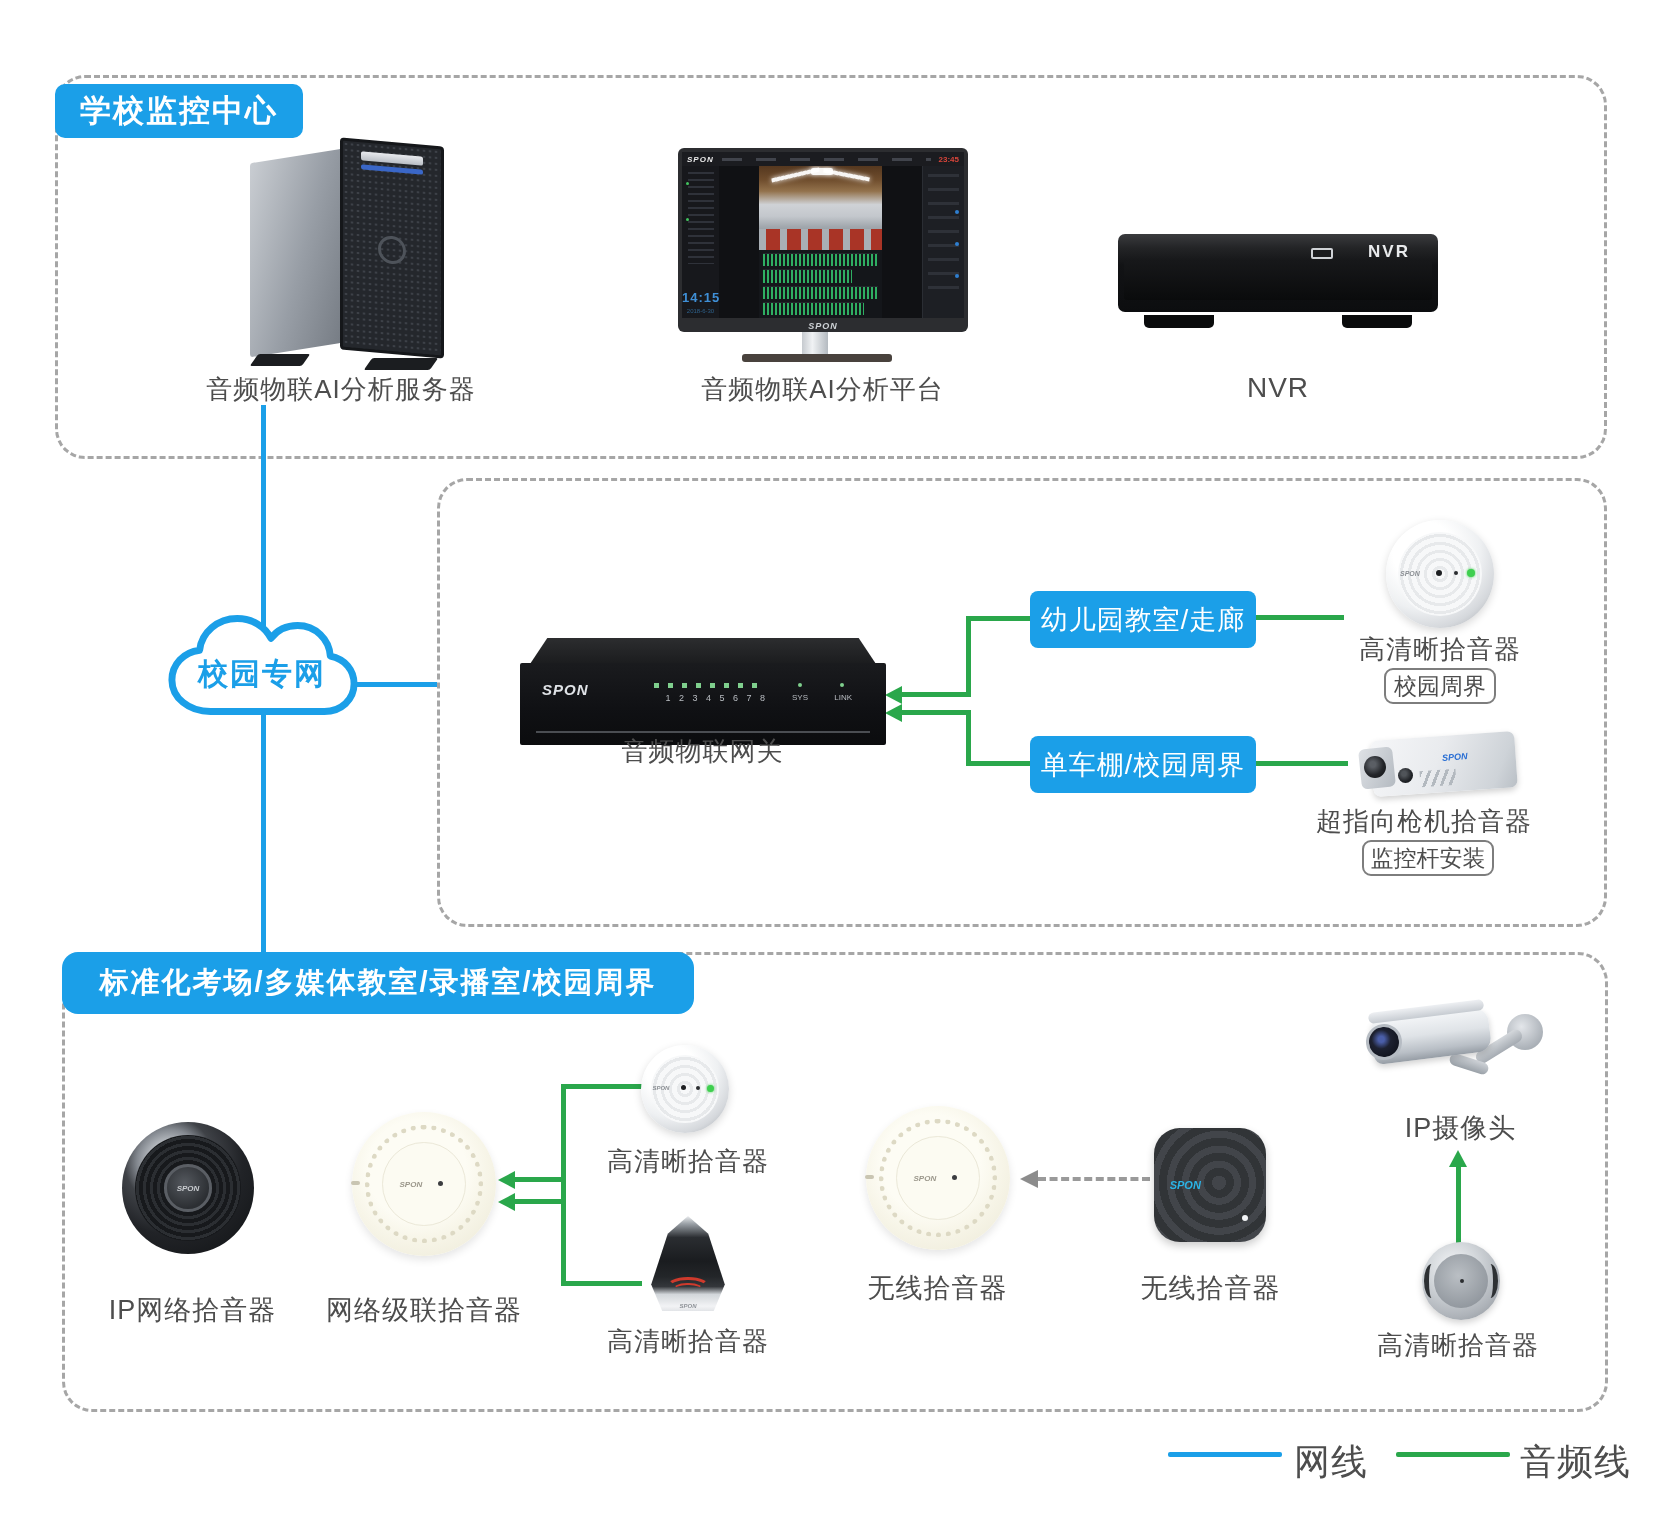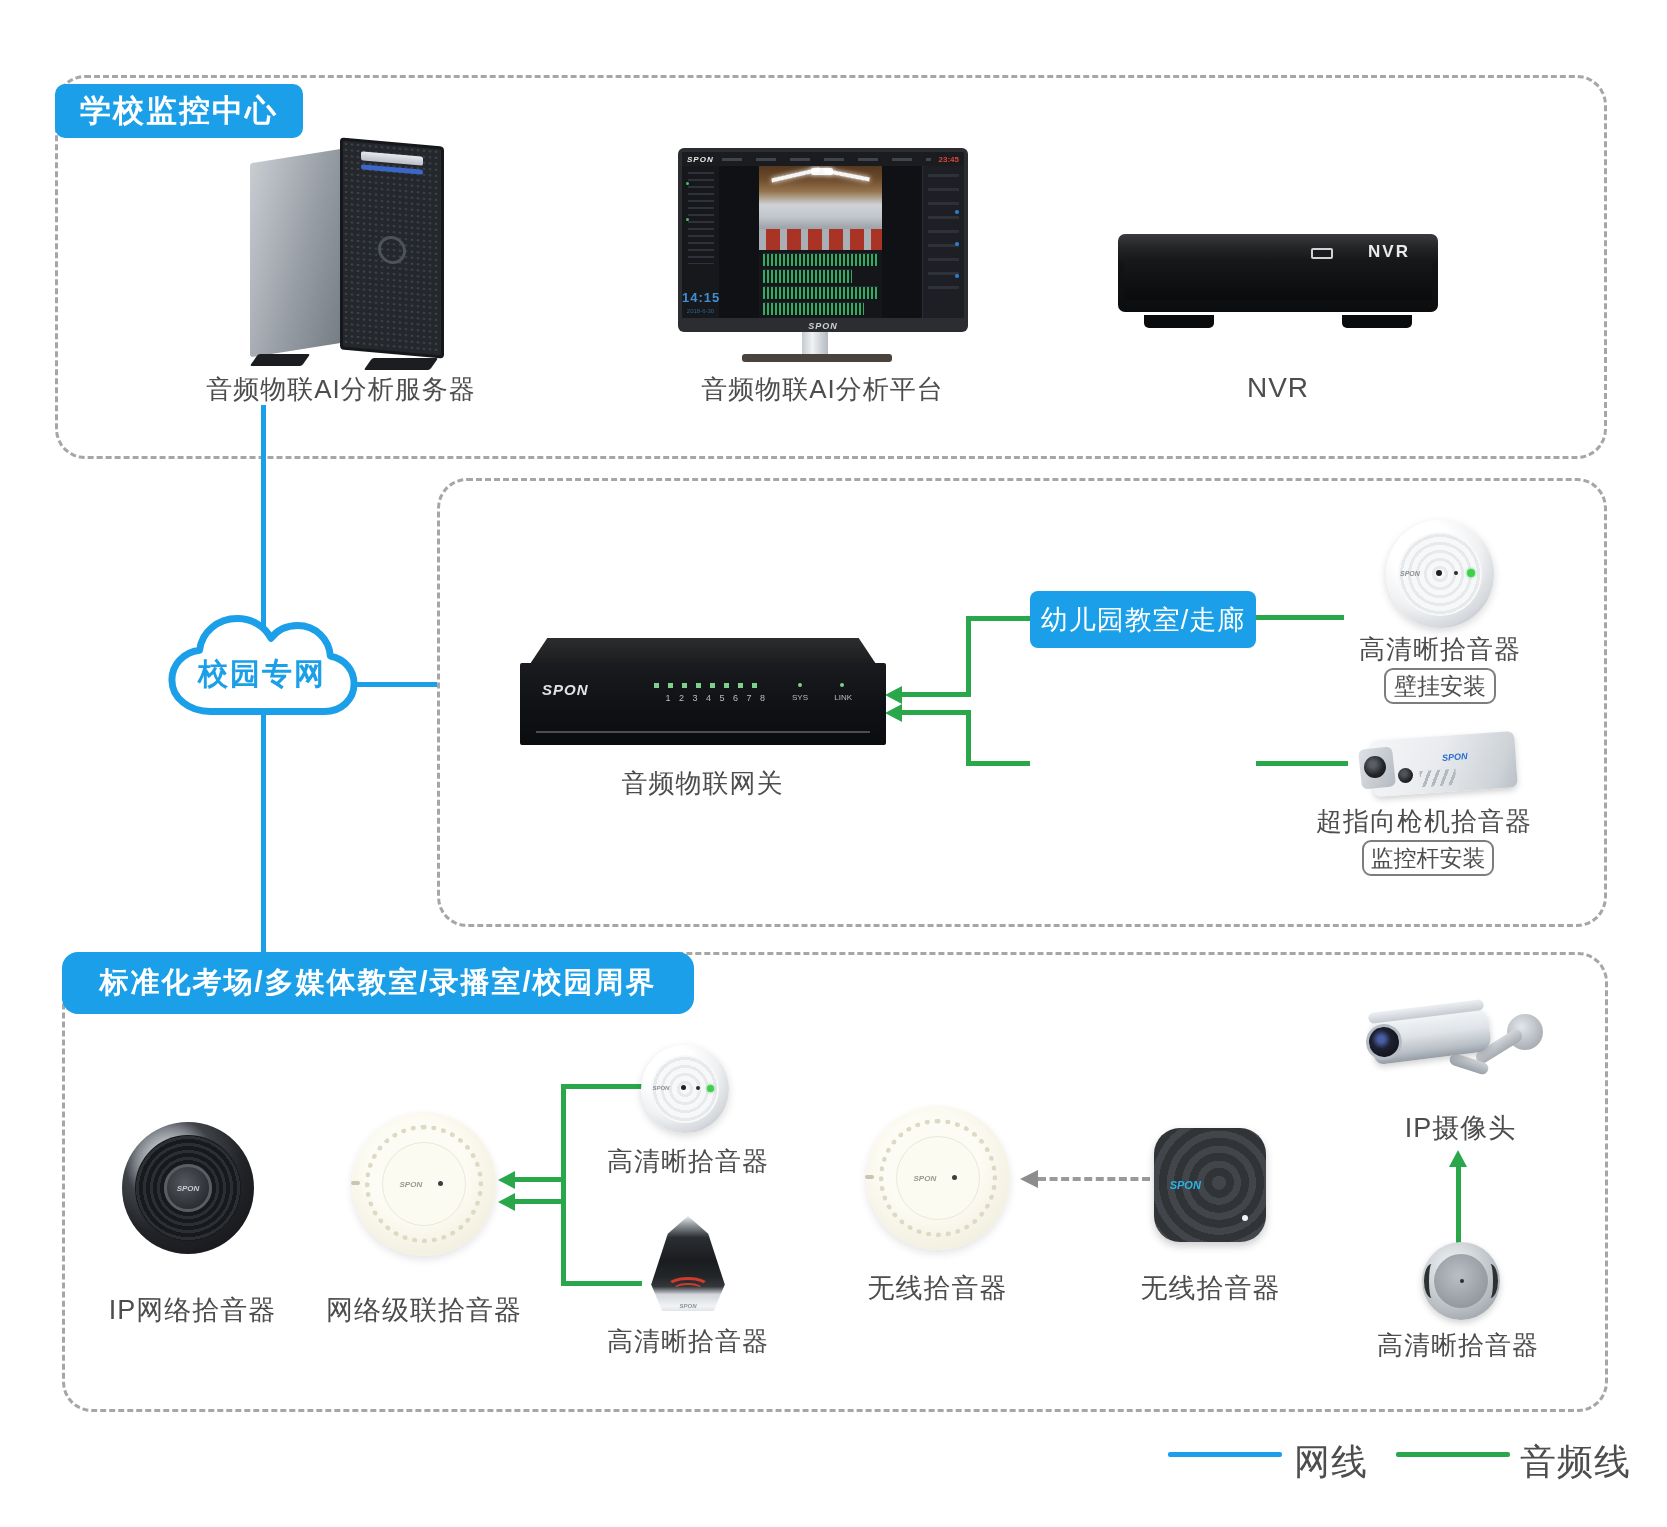--- a/index.html
+++ b/index.html
@@ -268,44 +268,45 @@
       <div class="gw-brand">SPON</div>
       <div class="gw-leds"></div>
       <div class="gw-ports">1 2 3 4 5 6 7 8</div>
       <span class="gw-sled"></span>
       <div class="gw-sys">SYS</div>
       <span class="gw-lled"></span>
       <div class="gw-link">LINK</div>
       <div class="gw-strip"></div>
     </div>
   </div>
-  <div class="dev-label" style="left:550px;top:766px;width:305px;">音频物联网关</div>
+  <div class="dev-label" style="left:550px;top:734px;width:305px;">音频物联网关</div>
 
   <div class="arrow-left" style="left:885px;top:686px;"></div>
   <div class="audioline" style="left:901px;top:692px;width:70px;height:5px;"></div>
   <div class="audioline" style="left:966px;top:616px;width:5px;height:81px;"></div>
   <div class="audioline" style="left:971px;top:616px;width:59px;height:5px;"></div>
   <div class="arrow-left" style="left:885px;top:704px;"></div>
   <div class="audioline" style="left:901px;top:710px;width:70px;height:5px;"></div>
   <div class="audioline" style="left:966px;top:710px;width:5px;height:56px;"></div>
   <div class="audioline" style="left:971px;top:761px;width:59px;height:5px;"></div>
 
   <div class="tagbox" style="left:1030px;top:591px;width:226px;height:57px;">幼儿园教室/走廊</div>
+  <div class="tagbox" style="left:1030px;top:736px;width:226px;height:57px;">单车棚/校园周界</div>
 
   <div class="audioline" style="left:1256px;top:615px;width:88px;height:5px;"></div>
   <div class="audioline" style="left:1256px;top:761px;width:92px;height:5px;"></div>
 
   <div class="hd-round" style="left:1386px;top:520px;width:108px;height:108px;">
     <span class="pk-brand">SPON</span>
     <span class="pk-d1"></span>
     <span class="pk-d2"></span>
     <span class="pk-led"></span>
   </div>
   <div class="dev-label" style="left:1330px;top:632px;width:220px;">高清晰拾音器</div>
-  <div class="badge" style="left:1384px;top:668px;width:112px;height:36px;">壁挂安装</div>
+  <div class="badge" style="left:1384px;top:668px;width:112px;height:36px;">校园周界</div>
 
   <div class="gun">
     <div class="gun-body"></div>
     <div class="gun-cap"></div>
     <div class="gun-c1"></div>
     <div class="gun-c2"></div>
     <div class="gun-vents"></div>
     <div class="gun-brand">SPON</div>
   </div>
   <div class="dev-label" style="left:1306px;top:804px;width:236px;">超指向枪机拾音器</div>

